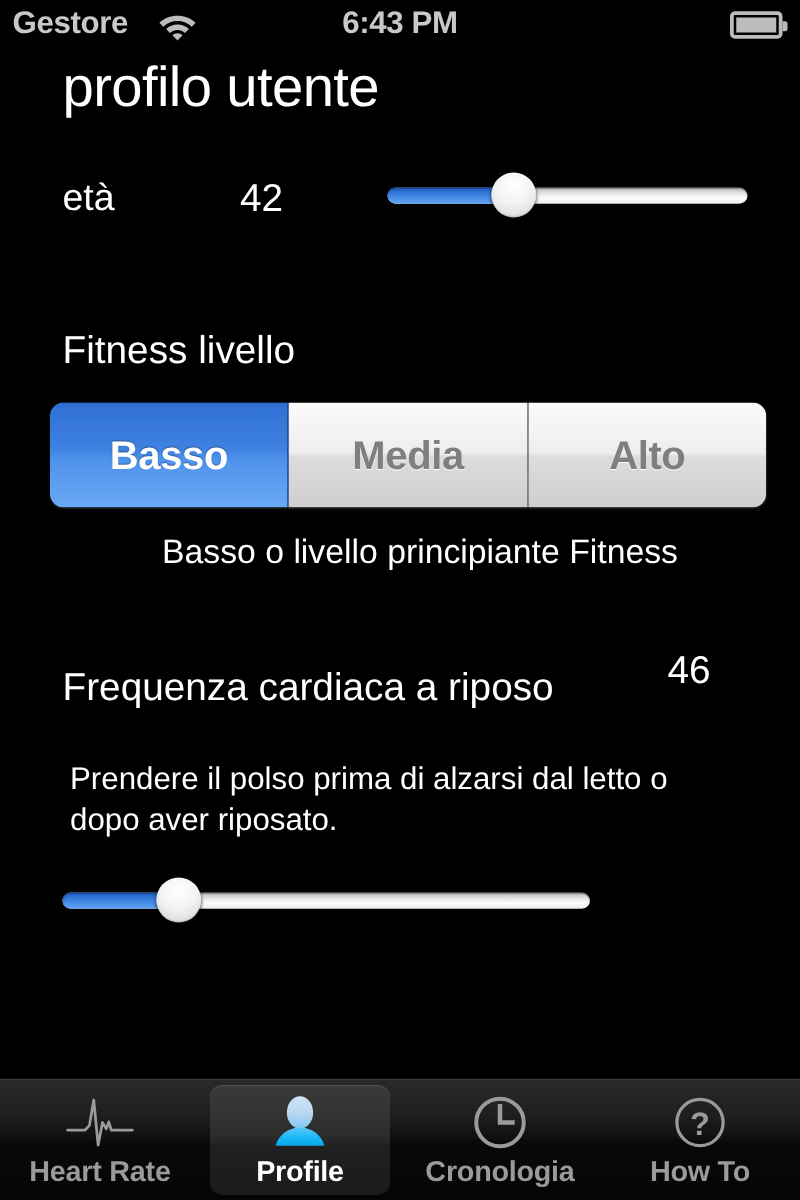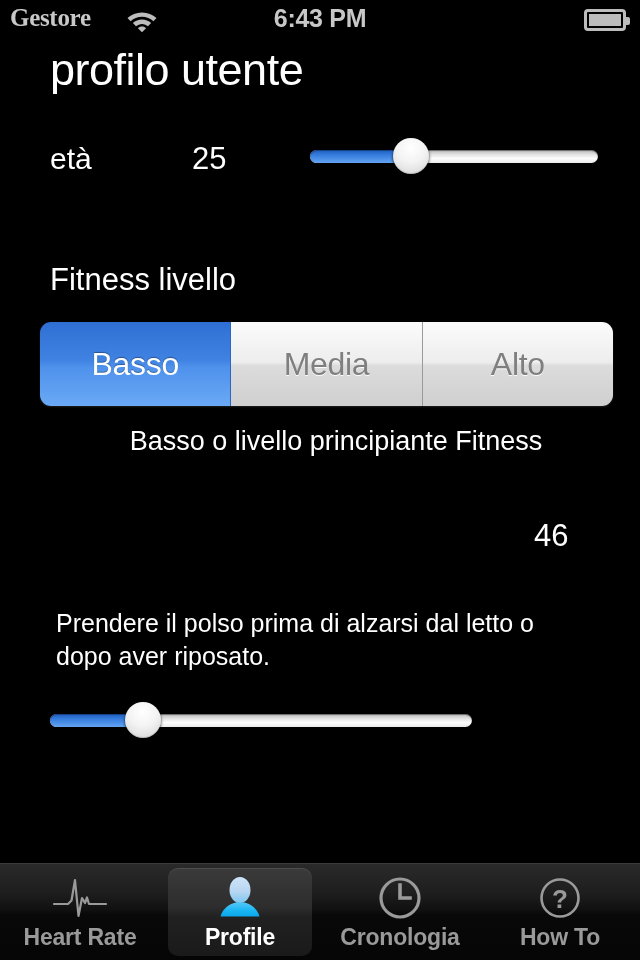--- a/index.html
+++ b/index.html
@@ -28,21 +28,20 @@
     width: 640px; height: 40px;
     background: #000;
   }
   .status-carrier {
     position: absolute;
     left: 10px; top: 4px;
     font-size: 25px;
     font-weight: bold;
     color: #c8c8c8;
     letter-spacing: -0.3px;
-    font-family: Liberation Serif, serif;
   }
   .wifi-icon {
     position: absolute;
     left: 124px; top: 7px;
     width: 36px; height: 26px;
   }
   .status-time {
     position: absolute;
     left: 0; top: 4px;
     width: 640px;
@@ -155,21 +154,21 @@
     display: flex;
     overflow: hidden;
     box-shadow: 0 1px 2px rgba(255,255,255,0.12);
   }
   .segment {
     flex: 1;
     display: flex;
     align-items: center;
     justify-content: center;
     font-size: 32px;
-    font-weight: normal;
+    font-weight: bold;
     letter-spacing: -0.3px;
     border-right: 1px solid #9a9a9a;
     box-sizing: border-box;
   }
   .segment:last-child { border-right: none; }
   .segment.off {
     background: linear-gradient(to bottom, #fbfbfb 0%, #ededed 48%, #dcdcdc 52%, #cfcfcf 100%);
     color: #7f7f7f;
     text-shadow: 0 1px 0 rgba(255,255,255,0.9);
   }
@@ -274,39 +273,40 @@
 
     <div class="battery">
       <div class="battery-fill"></div>
     </div>
   </div>
 
   <div class="page-title">profilo utente</div>
 
   <div class="age-row">
     <div class="age-label">età</div>
-    <div class="age-value">25</div>
+    <div class="age-value">42</div>
   </div>
 
   <div class="slider" id="age-slider">
     <div class="slider-track"></div>
     <div class="slider-fill" style="width: 35%;"></div>
     <div class="slider-thumb" style="left: 35%;"></div>
   </div>
 
   <div class="section-label">Fitness livello</div>
 
   <div class="segmented">
     <div class="segment on">Basso</div>
     <div class="segment off">Media</div>
     <div class="segment off">Alto</div>
   </div>
 
   <div class="segment-help">Basso o livello principiante Fitness</div>
 
+  <div class="hr-label">Frequenza cardiaca a riposo</div>
   <div class="hr-value">46</div>
   <div class="hr-help">Prendere il polso prima di alzarsi dal letto o dopo aver riposato.</div>
 
   <div class="slider" id="hr-slider">
     <div class="slider-track"></div>
     <div class="slider-fill" style="width: 22%;"></div>
     <div class="slider-thumb" style="left: 22%;"></div>
   </div>
 
   <div class="tab-bar">

